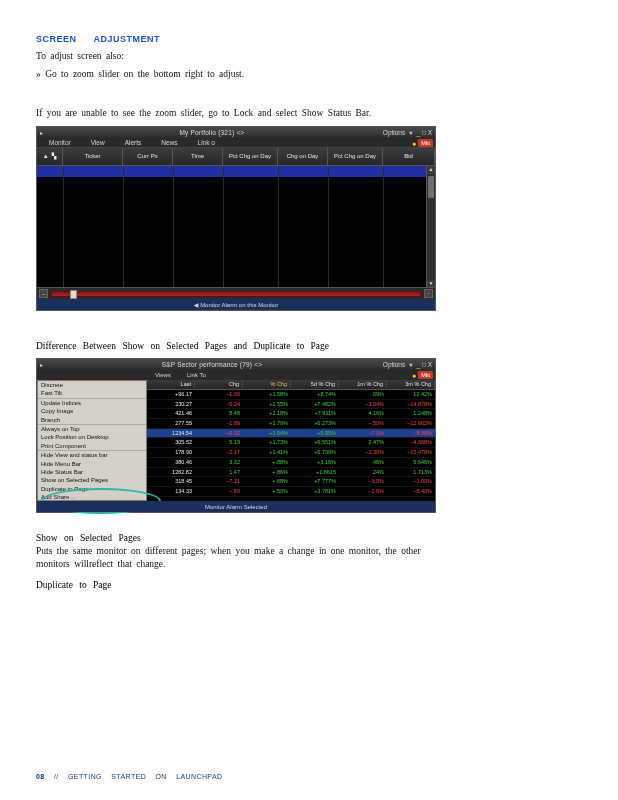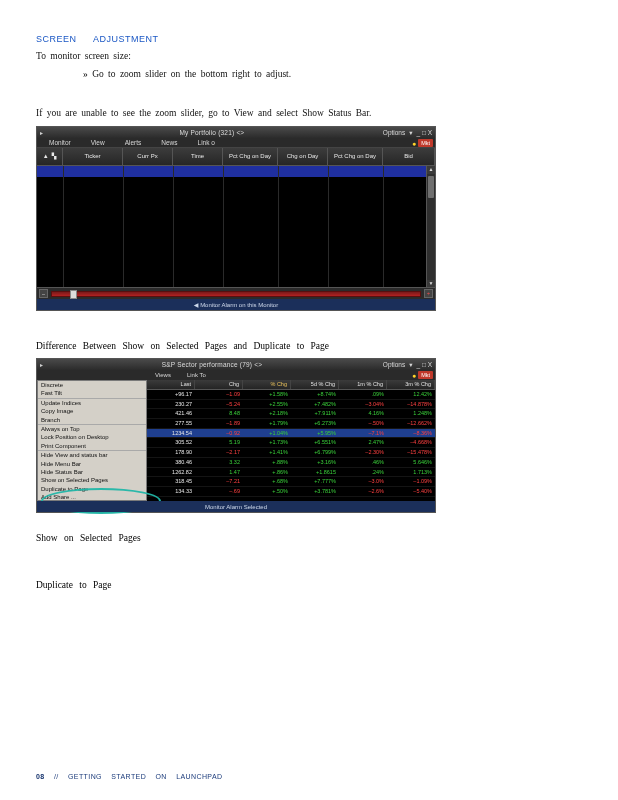--- a/index.html
+++ b/index.html
@@ -23,21 +23,21 @@
   }
   .heading {
     position: absolute;
     left: 36px;
     top: 34px;
     font-family: "Liberation Sans", sans-serif;
     font-size: 9px;
     color: #1a57c4;
     letter-spacing: 0.5px;
   }
-  .heading span { margin-right: 14px; }
+  .heading span { margin-right: 14px; font-weight: bold; }
   .para {
     position: absolute;
     left: 36px;
     font-family: "Liberation Serif", serif;
     font-size: 9.5px;
     color: #111111;
     line-height: 13px;
     width: 400px;
     word-spacing: 2px;
   }
@@ -382,23 +382,23 @@
 </head>
 <body>
 
 <div class="page">
 
   <div class="heading">
     <span>SCREEN</span>
     <span>ADJUSTMENT</span>
   </div>
 
-  <div class="para" style="top:50px;">To monitor screen  size:</div>
-  <div class="para" style="top:68px;margin-left:47px;">» Go to zoom slider on the bottom right to adjust.</div>
-  <div class="para wide" style="top:107px;">If you are  unable to see  the zoom slider, go to View and select  Show Status  Bar.</div>
+  <div class="para" style="top:50px;">To adjust screen  also:</div>
+  <div class="para" style="top:68px;">» Go to zoom slider on the bottom right to adjust.</div>
+  <div class="para wide" style="top:107px;">If you are  unable to see  the zoom slider, go to Lock and select  Show Status  Bar.</div>
 
   <div class="shot" id="shot1">
 
     <div class="winbar">
       <span class="tri">▸</span>
       <span class="title">
         <span>My Portfolio (321)</span>
         <span>&lt;&gt;</span>
       </span>
       <span class="opts">Options</span>
@@ -605,20 +605,21 @@
           </div>
       </div>
 
       <div class="ellipse"></div>
     </div>
 
     <div class="statusbar2">Monitor  Alarm  Selected</div>
   </div>
 
   <div class="sectitle" style="top:533px;">Show    on  Selected       Pages</div>
+  <div class="para wide" style="top:545px;">Puts  the  same  monitor on different   pages;   when  you make a change  in one monitor, the other monitors willreflect   that change.</div>
 
   <div class="sectitle" style="top:580px;">Duplicate          to  Page</div>
 
   <div class="footer">
     <span class="num">08</span>
     <span>//</span>
     <span>GETTING</span>
     <span>STARTED</span>
     <span>ON</span>
     <span>LAUNCHPAD</span>

